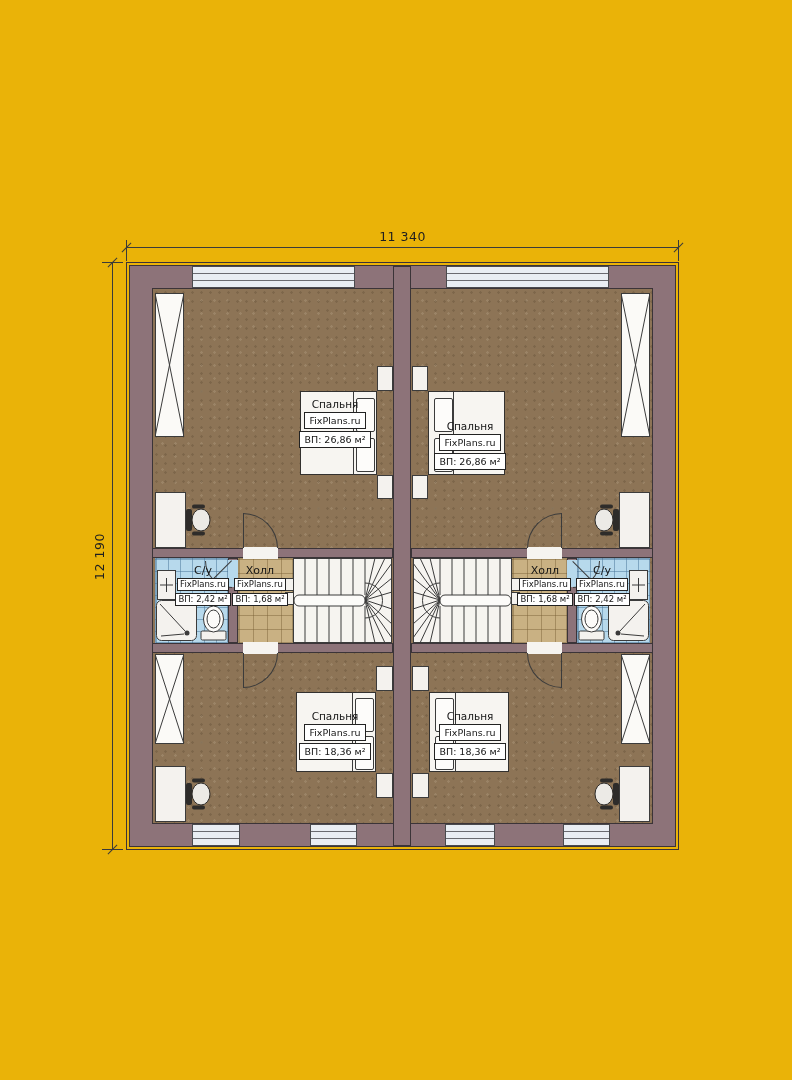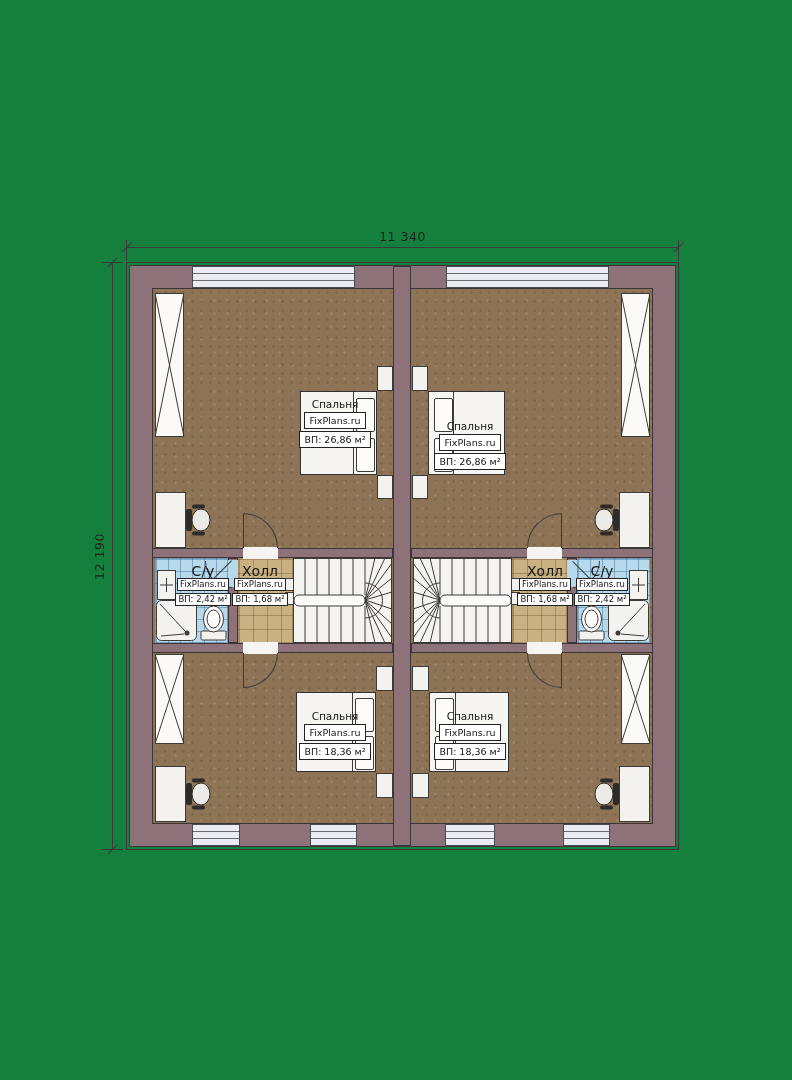--- a/index.html
+++ b/index.html
@@ -1,16 +1,16 @@
 <!DOCTYPE html>
 <html style="--wall: #8d7379; --outline: #3b3438; --floor: #8d7456; --hall-tile: #c9b183; --bath-tile: #b7d9ec; --window-glass: #e9edf3; --stair: #f6f4f0;"><head>
 <meta charset="utf-8">
 <style>
   html,body{margin:0;padding:0;background:#ffffff;}
-  #stage{position:relative;width:792px;height:1080px;background:#15803d;overflow:hidden;
+  #stage{position:relative;width:792px;height:1080px;background:#eab308;overflow:hidden;
          font-family:"DejaVu Sans","Liberation Sans",sans-serif;color:#1a1a1a;}
   .abs{position:absolute;box-sizing:border-box;}
   
   .dimline{background:#3a3a3a;}
   .tick{width:13px;height:1px;background:#3a3a3a;transform:rotate(-45deg);}
   .dimtext{font-size:12.5px;color:#1f1f1f;text-align:center;letter-spacing:.5px;}
   
   .contour{border:1px solid var(--outline);}
   .wallband{border:22px solid var(--wall);
             box-shadow:inset 0 0 0 1px var(--outline), 0 0 0 1px var(--outline);}
@@ -43,21 +43,21 @@
   .arc.tr{border-top:1px solid #3b3b3b;border-right:1px solid #3b3b3b;border-top-right-radius:100% 100%;}
   .arc.tl{border-top:1px solid #3b3b3b;border-left:1px solid #3b3b3b;border-top-left-radius:100% 100%;}
   .arc.br{border-bottom:1px solid #3b3b3b;border-right:1px solid #3b3b3b;border-bottom-right-radius:100% 100%;}
   .arc.bl{border-bottom:1px solid #3b3b3b;border-left:1px solid #3b3b3b;border-bottom-left-radius:100% 100%;}
   .leaf{background:#3b3b3b;}
   
   .lblstack{position:absolute;display:flex;flex-direction:column;align-items:center;z-index:40;}
   .rname{font-weight:normal;font-size:10.5px;line-height:12px;color:#141414;white-space:nowrap;}
   .lbox{border:1px solid #222;background:#ffffff;font-size:9.5px;line-height:11px;
         padding:2px 4px;margin-top:2px;white-space:nowrap;color:#141414;}
-  .small .rname{font-size:14px;line-height:10px;}
+  .small .rname{font-size:11px;line-height:10px;}
   .small .lbox{font-size:8.5px;line-height:9px;padding:1px 2px;}
   .mirror{transform:scaleX(-1);}
 </style>
 </head>
 <body>
 
 <div id="stage">
 
   <div class="abs dimtext" style="left:126px;top:229px;width:553px;">11 340</div>
   <div class="abs dimline" style="left:126px;top:247px;width:553px;height:1px;"></div>

